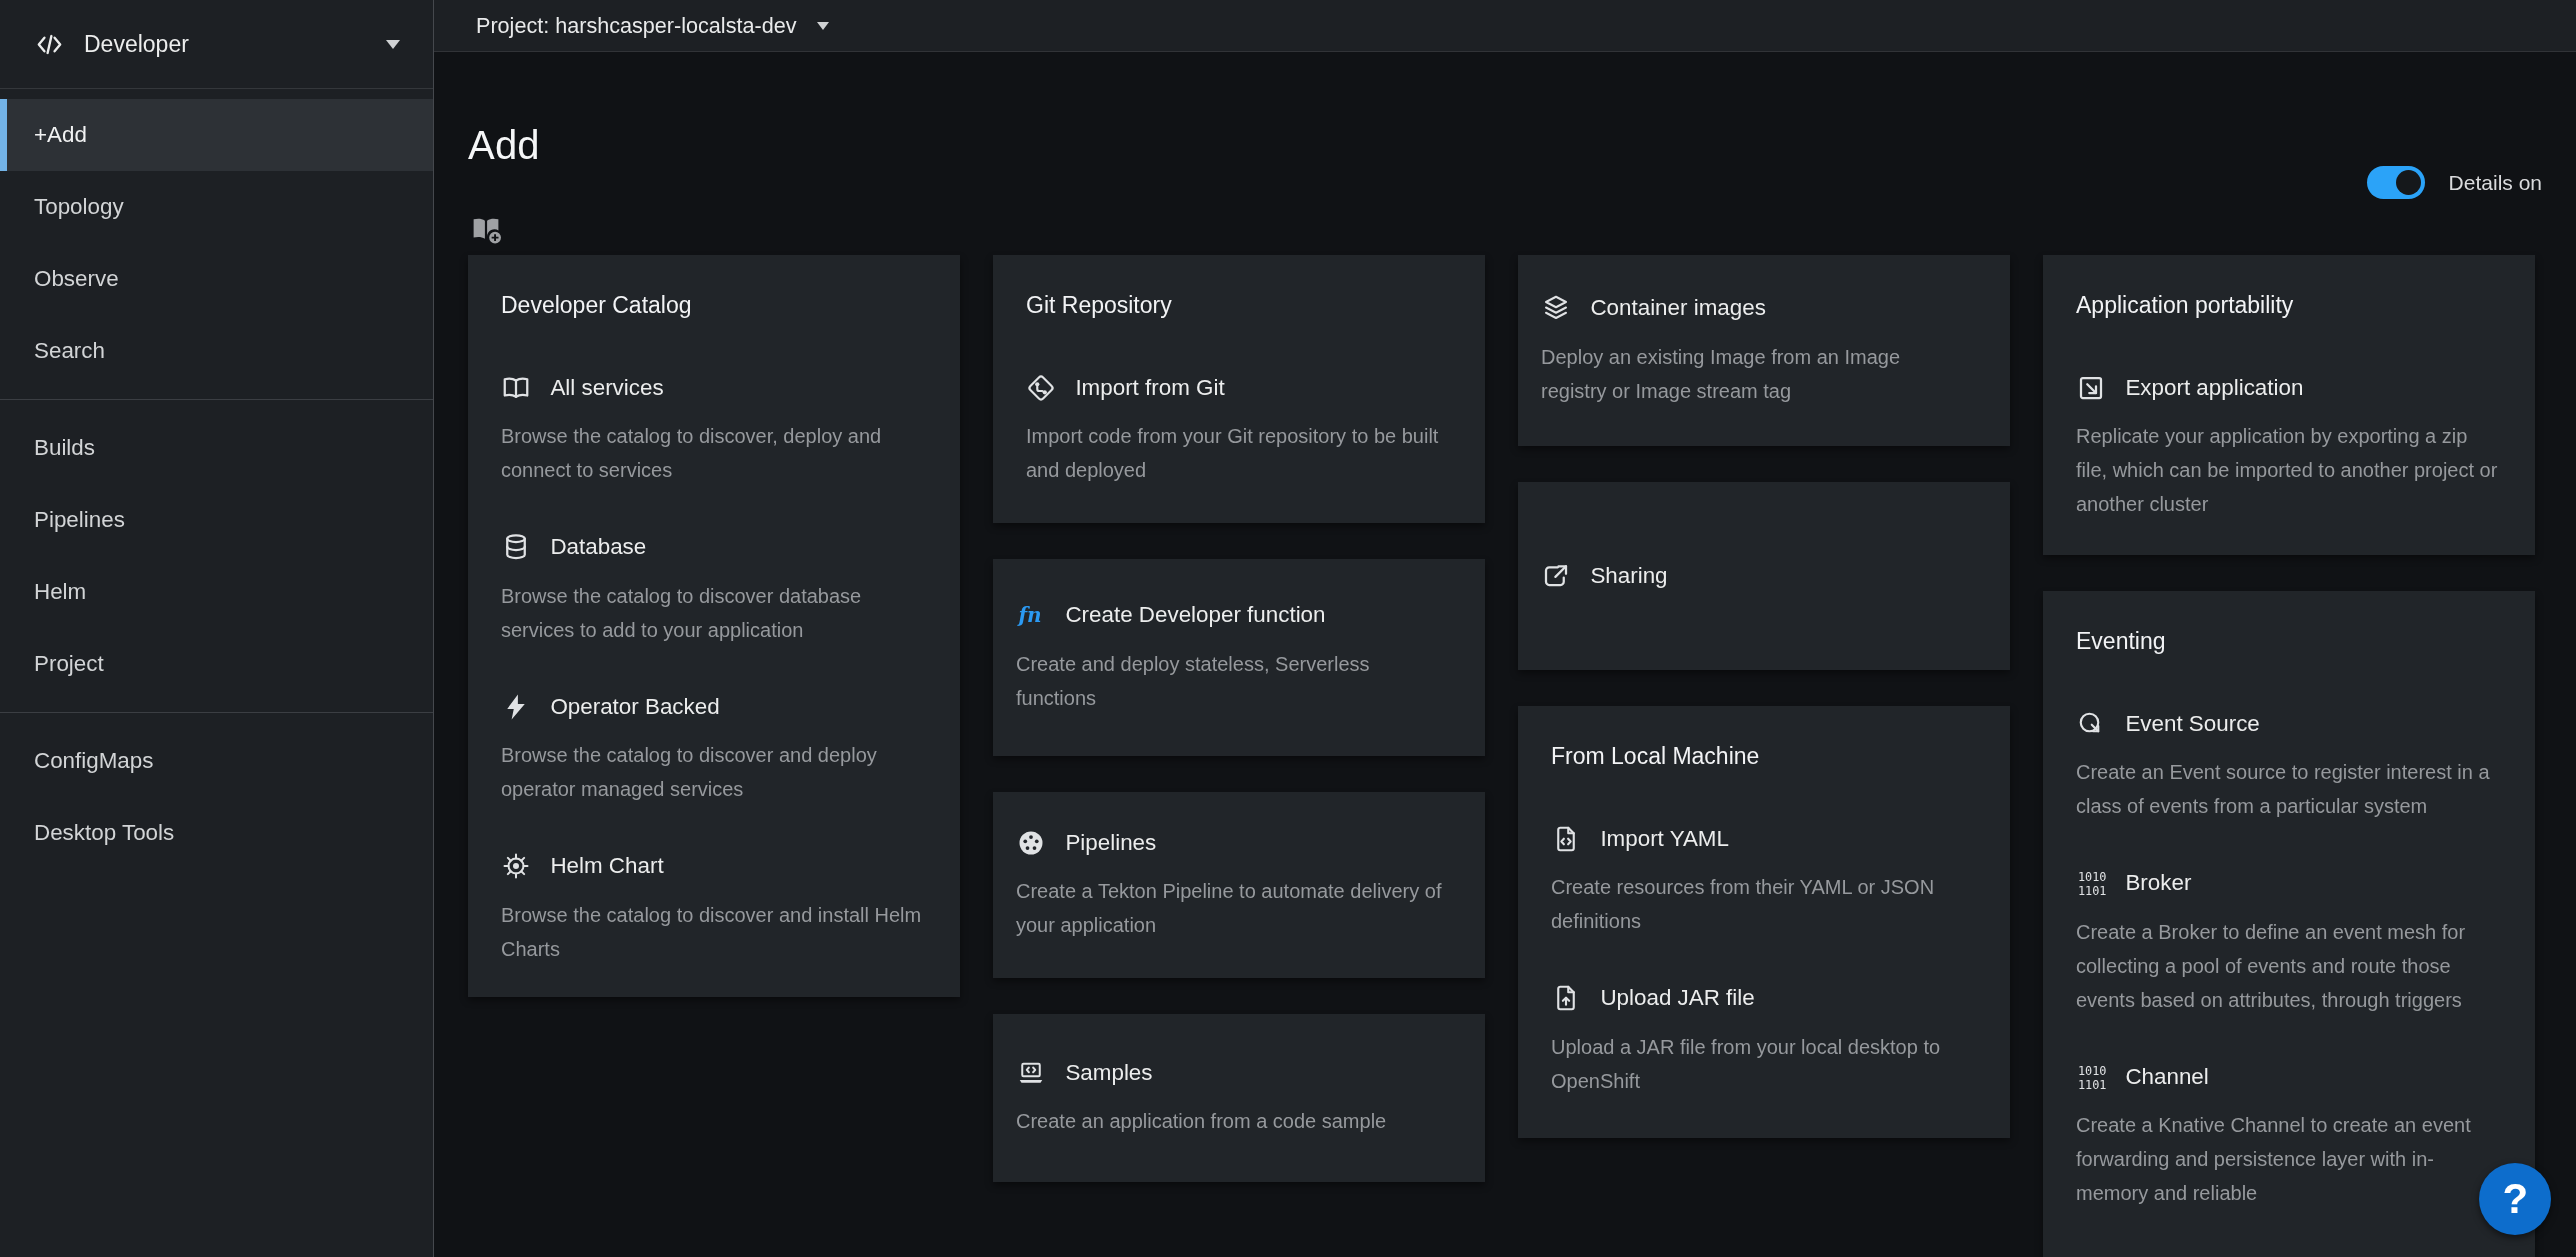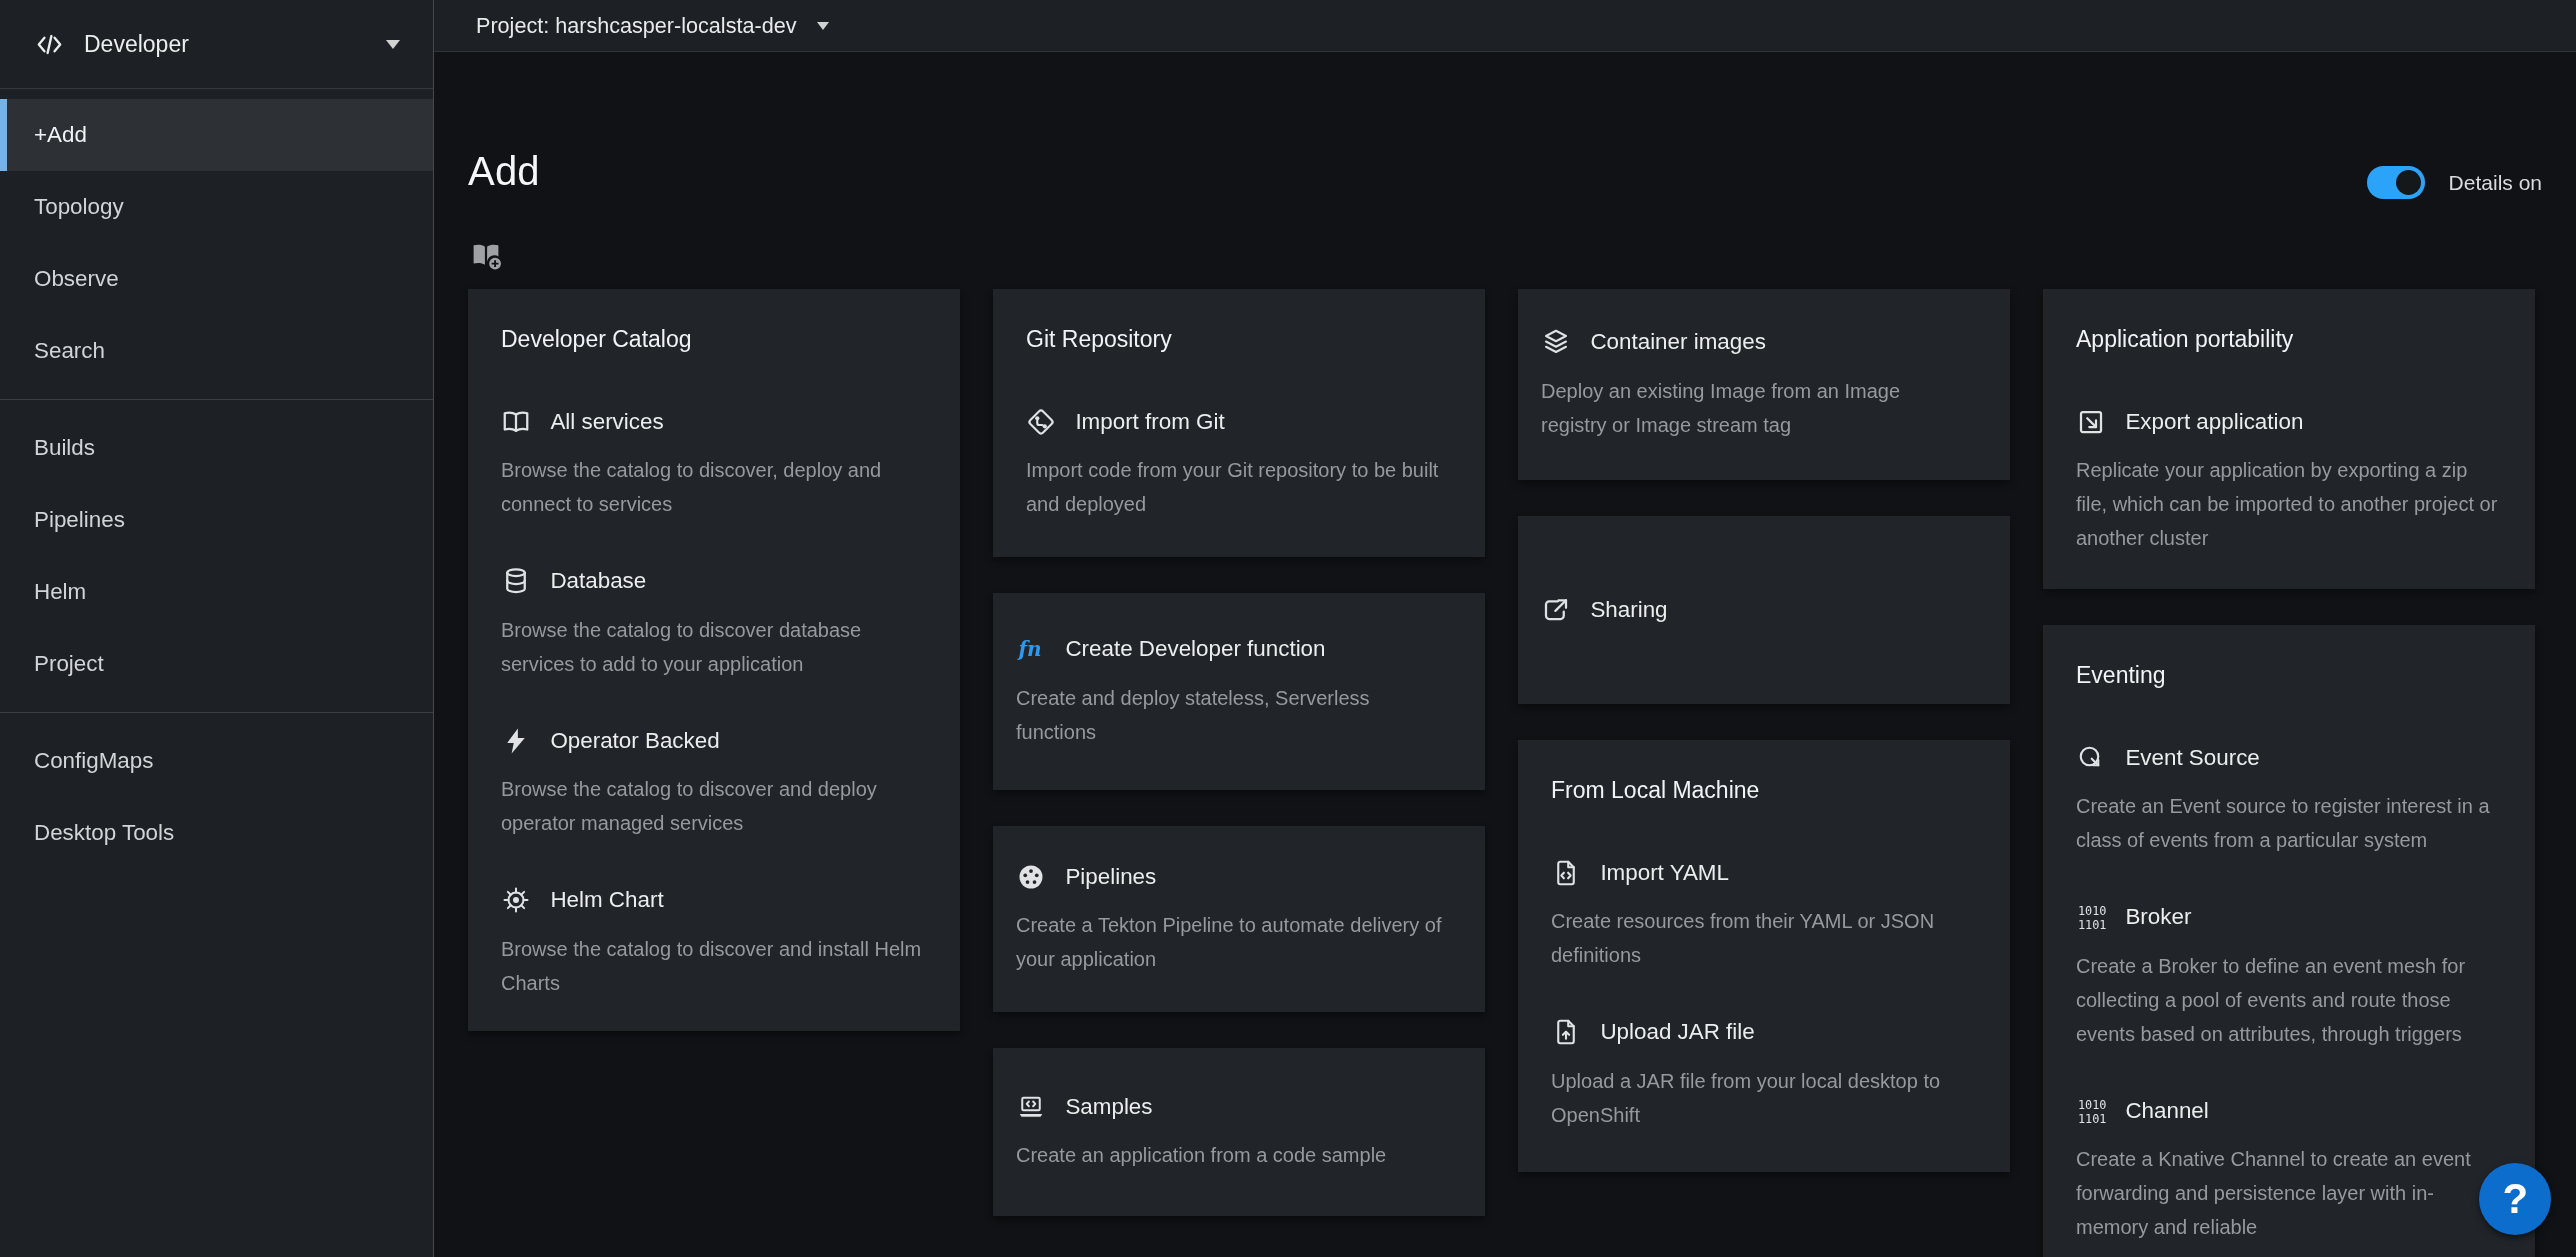--- a/index.html
+++ b/index.html
@@ -42,35 +42,35 @@
   }
   .topbar-label { font-size:21.6px; color:#e9eaeb; }
   .topbar .caret { border-left-width:6.7px; border-right-width:6.7px; border-top-width:8.2px; margin-left:21px; }
 
   
   .main {
     position:absolute; left:434px; top:60px; right:0; bottom:0;
     background:#101215; overflow:hidden;
   }
   .page-title {
-    margin:89px 0 0 34px; font-size:40px; font-weight:500; color:#f5f6f7; letter-spacing:0.2px;
+    margin:63px 0 0 34px; font-size:40px; font-weight:500; color:#f5f6f7; letter-spacing:0.2px;
   }
   .catalog-book {
     margin:45px 0 0 34px; width:36px; height:33px; color:#9fa1a4;
   }
   .details-toggle-row {
     position:absolute; top:106px; right:34px; display:flex; align-items:center; gap:24px;
   }
   .switch { width:58px; height:33px; border-radius:16.4px; background:#2ba3f8; position:relative; cursor:pointer; }
   .switch .knob { position:absolute; top:3.7px; right:3.7px; width:25px; height:25px; border-radius:50%; background:#15181b; }
   .toggle-label { font-size:21px; color:#dadbdd; }
 
   
   .columns { position:absolute; left:34px; top:195px; display:flex; gap:33px; align-items:flex-start; }
-  .col { width:492px; display:flex; flex-direction:column; gap:36px;margin-top:34px; }
+  .col { width:492px; display:flex; flex-direction:column; gap:36px; }
   .card {
     width:492px; background:#212529; padding:37px 33px;
     box-shadow:0 3.7px 7.5px rgba(0,0,0,.45); cursor:pointer;
   }
   .card.centered { display:flex; flex-direction:column; justify-content:center;padding-left:23px; }
   .card-title { font-size:23px; font-weight:500; color:#f2f3f5; margin-bottom:54px; }
   .item + .item { margin-top:45px; }
   .item-head { display:flex; align-items:center; gap:19.4px; }
   .item-icon { width:30px; height:30px; flex:none; color:#e0e2e4; display:flex; align-items:flex-end; }
   .item-icon svg { width:30px; height:30px; display:block; }

